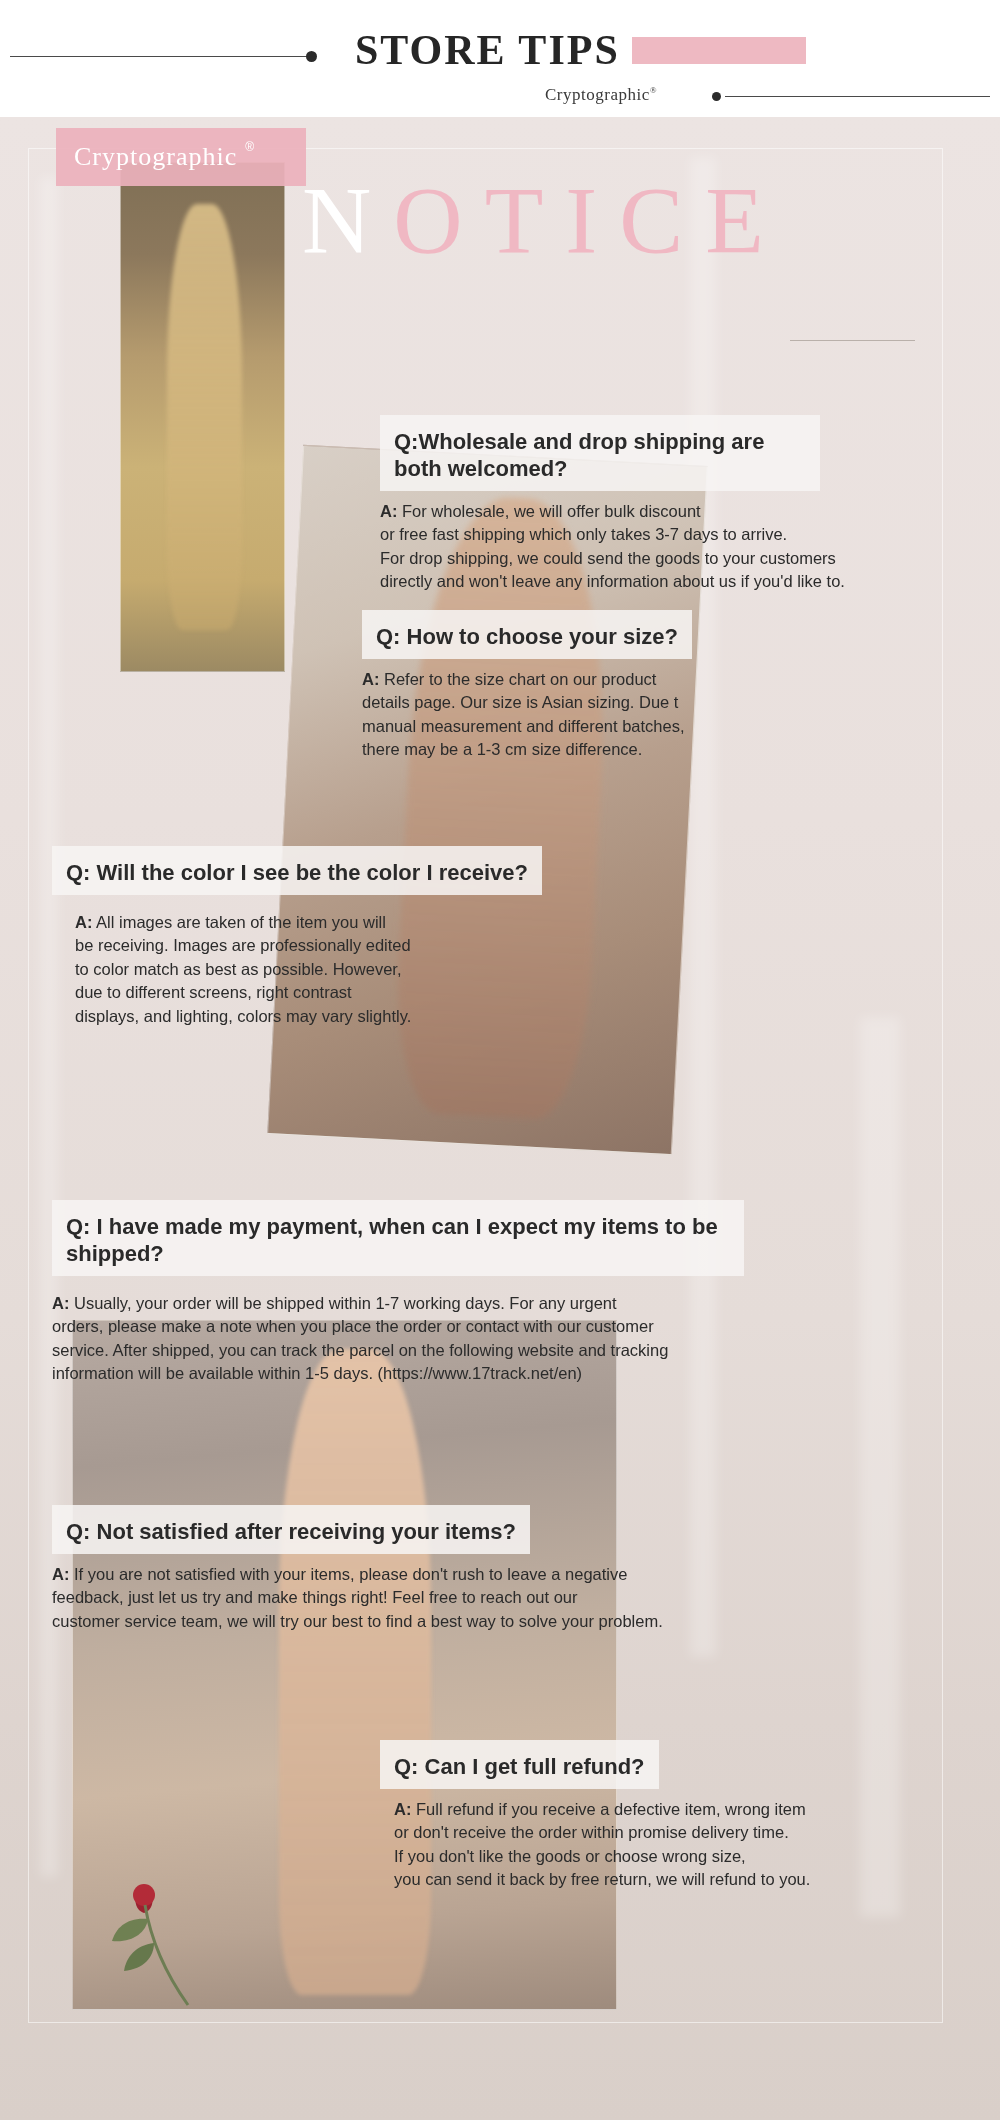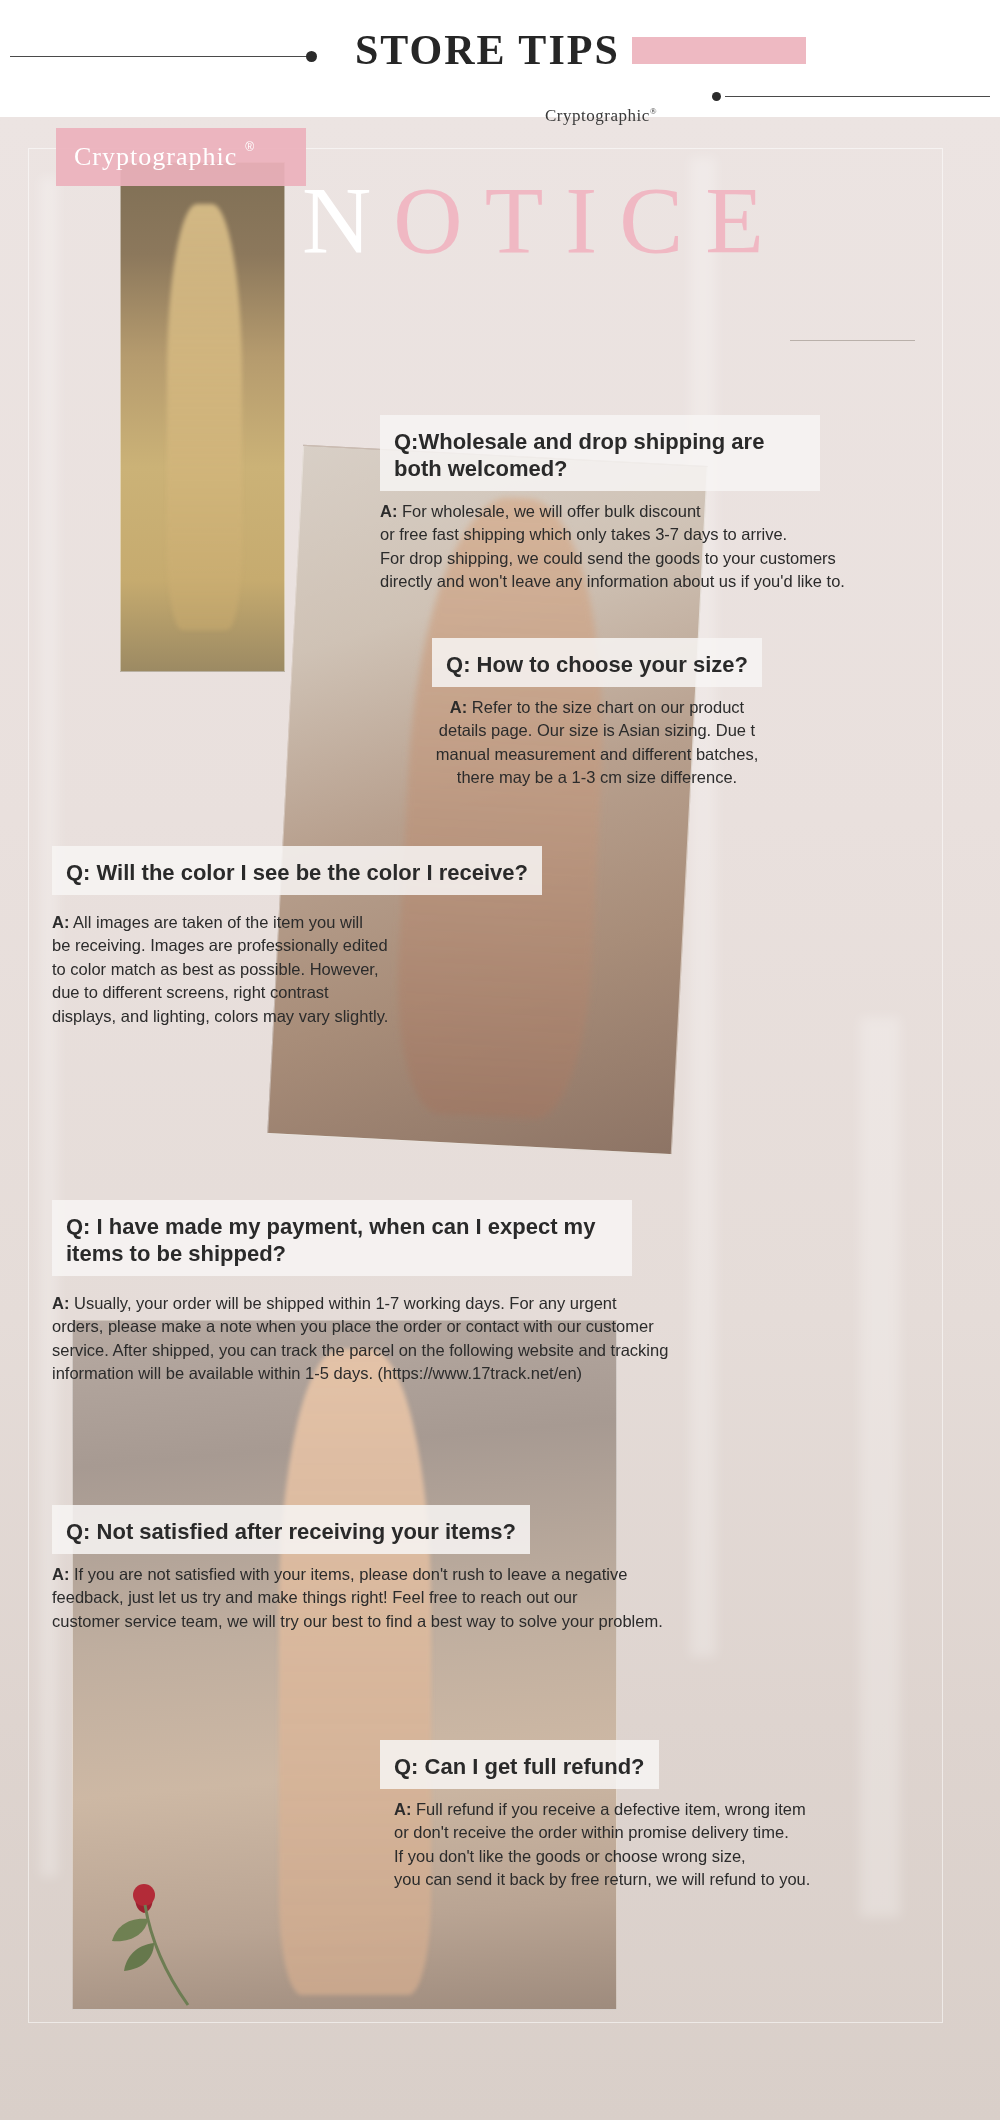--- a/index.html
+++ b/index.html
@@ -50,21 +50,20 @@
     color: #262626;
     z-index: 3;
   }
   .header-brand {
     position: absolute;
     left: 545px; top: 85px;
     font-family: "Liberation Serif", serif;
     font-size: 17px;
     color: #3a3a3a;
     letter-spacing: 0.5px;
-    margin-top: 21px;
   }
   .header-brand sup { font-size: 9px; }
   .header-dot-right {
     position: absolute;
     left: 712px; top: 92px;
     width: 9px; height: 9px;
     border-radius: 50%;
     background: #2b2b2b;
   }
   .header-rule-right {
@@ -215,24 +214,24 @@
   .a-band {
     margin-top: 9px;
     font-size: 16.5px;
     color: #2b2b2b;
     line-height: 1.42;
   }
   .a-band b { font-weight: bold; }
 
   .qa1 { left: 380px; top: 415px; width: 560px; }
   .qa1 .q-band { width: 440px; }
-  .qa2 { left: 362px; top: 638px; width: 470px; text-align: center; }
+  .qa2 { left: 362px; top: 610px; width: 470px; }
   .qa3 { left: 52px; top: 846px; width: 620px; }
   .qa4 { left: 52px; top: 1200px; width: 790px; }
-  .qa4 .q-band { width: 580px; }
+  .qa4 .q-band { width: 692px; }
   .qa5 { left: 52px; top: 1505px; width: 790px; }
   .qa6 { left: 380px; top: 1740px; width: 560px; }
 
   .line { display: block; }
 </style>
 </head>
 <body>
 
 <div class="header">
   <div class="header-rule-left"></div>
@@ -291,21 +290,21 @@
   <div class="a-band">
     <span class="line"><b>A:</b><span> Refer to the size chart on our product</span></span>
     <span class="line">details page. Our size is Asian sizing. Due t</span>
     <span class="line">manual measurement and different batches,</span>
     <span class="line">there may be a 1-3 cm size difference.</span>
   </div>
 </div>
 
 <div class="qa qa3">
   <div class="q-band">Q: Will the color I see be the color I receive?</div>
-  <div class="a-band" style="margin-top:16px;">
+  <div class="a-band" style="margin-top:16px;margin-left:23px;">
     <span class="line"><b>A:</b><span> All images are taken of the item you will</span></span>
     <span class="line">be receiving. Images are professionally edited</span>
     <span class="line">to color match as best as possible. However,</span>
     <span class="line">due to different screens, right contrast</span>
     <span class="line">displays, and lighting, colors may vary slightly.</span>
   </div>
 </div>
 
 <div class="qa qa4">
   <div class="q-band">Q: I have made my payment, when can I expect my items to be shipped?</div>

